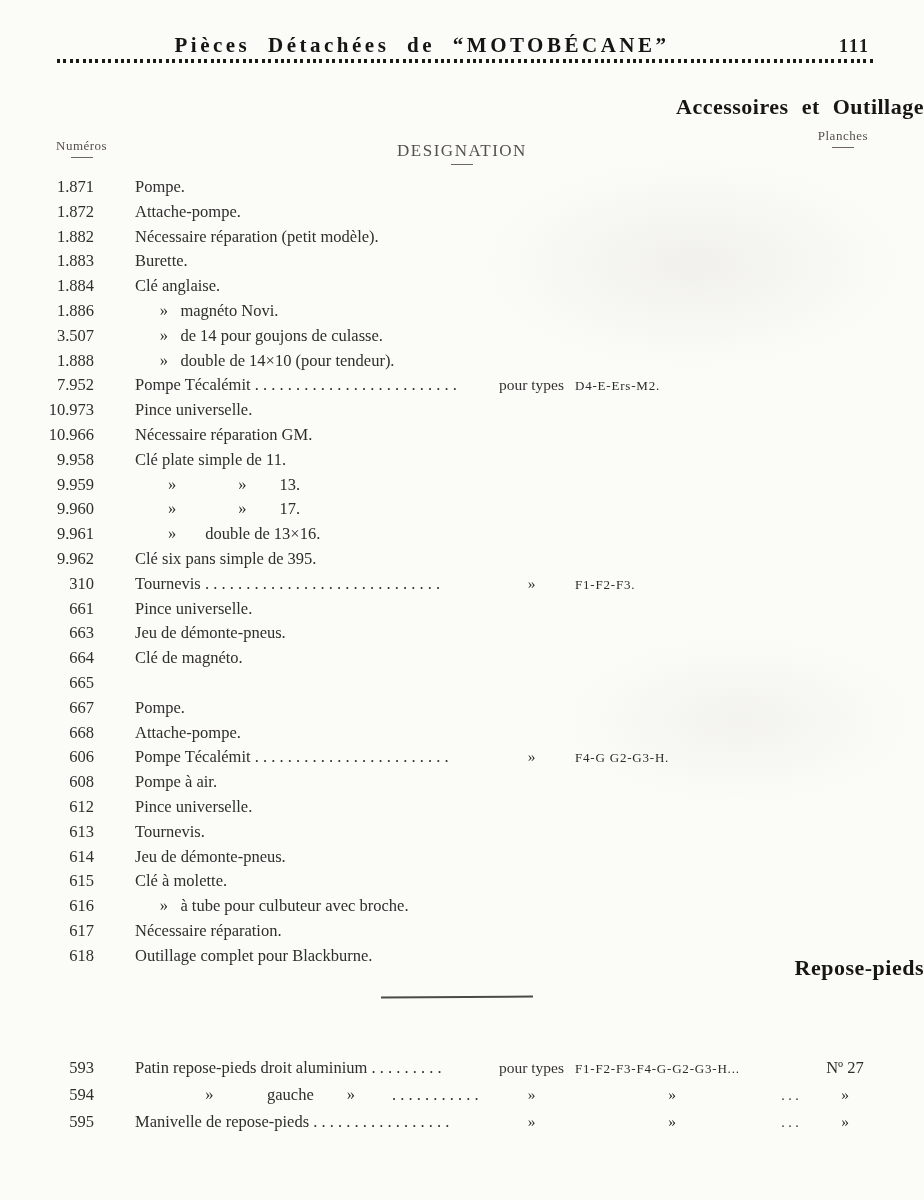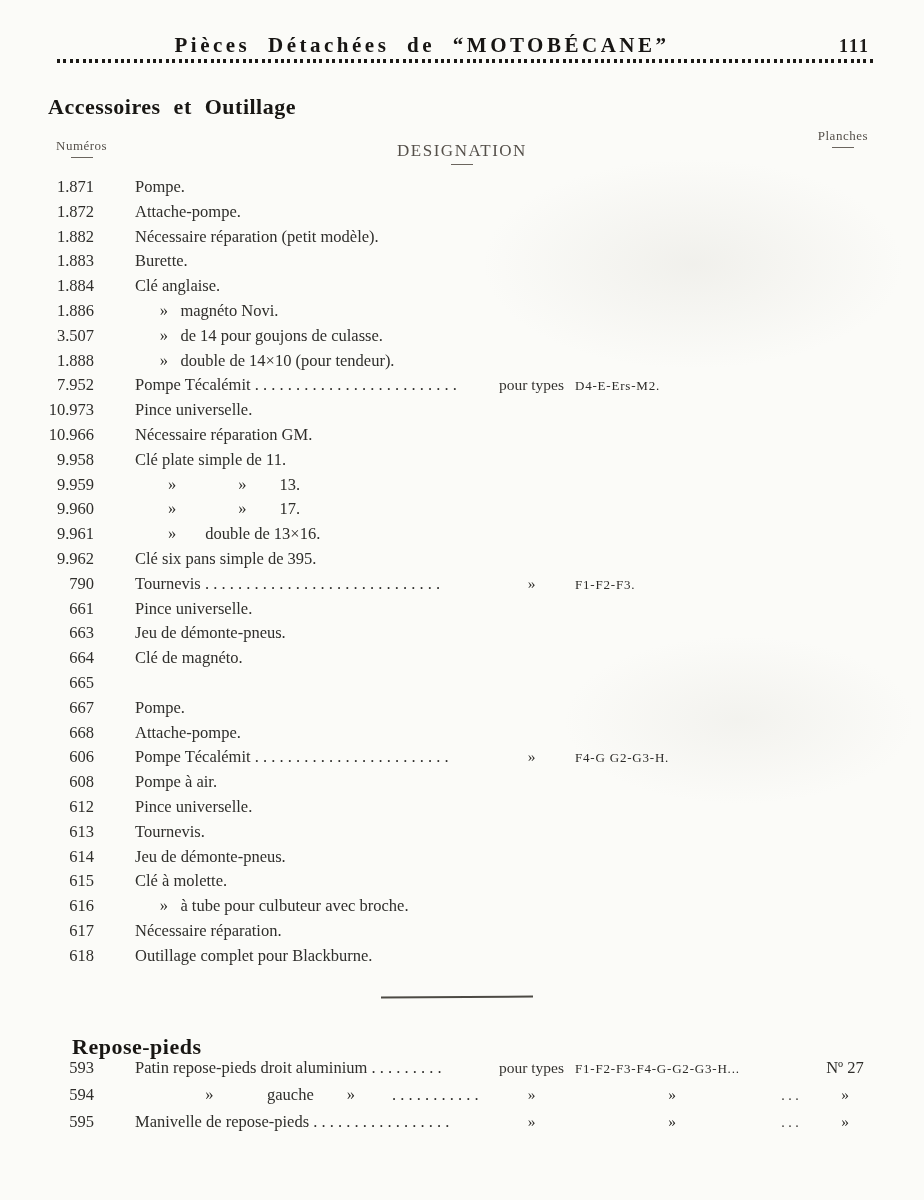--- a/index.html
+++ b/index.html
@@ -31,25 +31,25 @@
     position:absolute; top:36px; right:54px;
     font-size:18px; font-weight:700; letter-spacing:2px; color:#1d1b18;
   }
   .dotted-rule {
     position:absolute; top:59px; left:57px; right:50px; height:4px;
     background: repeating-linear-gradient(90deg,#1c1a17 0 3px, transparent 3px 6.4px);
   }
 
   
   .section-title {
-    position:absolute; left:0; right:0; margin:0; text-align:left;
+    position:absolute; left:0; right:0; margin:0; text-align:right;
     font-weight:700; color:#181613;padding-left:48px;
   }
   .section-title.accessoires { top:94px;  font-size:22px; word-spacing:7px; letter-spacing:.5px; }
-  .section-title.repose      { top:1034px; font-size:22px; letter-spacing:.5px;margin-left:24px; }
+  .section-title.repose      { top:955px; font-size:22px; letter-spacing:.5px;margin-left:24px; }
   .divider {
     position:absolute; top:996px; left:381px; width:152px;
     border-top:2px solid #4c4a44; transform:rotate(-.4deg);
   }
 
   
   .col-head { position:absolute; text-align:center; font-size:13px; color:#55504a; letter-spacing:.5px; }
   .col-head .dash { display:block; margin:3px auto 0; width:22px; border-top:1.5px solid #6b655e; height:0; }
   .col-head.numeros  { top:138px; left:56px; }
   .col-head.designation { top:141px; left:0; right:0; letter-spacing:1.5px; font-size:17px; }
@@ -224,21 +224,21 @@
       </div>
       <div class="row">
         <span class="cell col-num">9.962</span>
         <span class="cell col-desc">Clé six pans simple de 395.</span>
         <span class="cell col-link"></span>
         <span class="cell col-types"></span>
         <span class="cell col-dots2"></span>
         <span class="cell col-planche"></span>
       </div>
       <div class="row">
-        <span class="cell col-num">790</span>
+        <span class="cell col-num">310</span>
         <span class="cell col-desc">Tournevis . . . . . . . . . . . . . . . . . . . . . . . . . . . . .</span>
         <span class="cell col-link guillemet">»</span>
         <span class="cell col-types">F1-F2-F3.</span>
         <span class="cell col-dots2"></span>
         <span class="cell col-planche"></span>
       </div>
       <div class="row">
         <span class="cell col-num">661</span>
         <span class="cell col-desc">Pince universelle.</span>
         <span class="cell col-link"></span>

